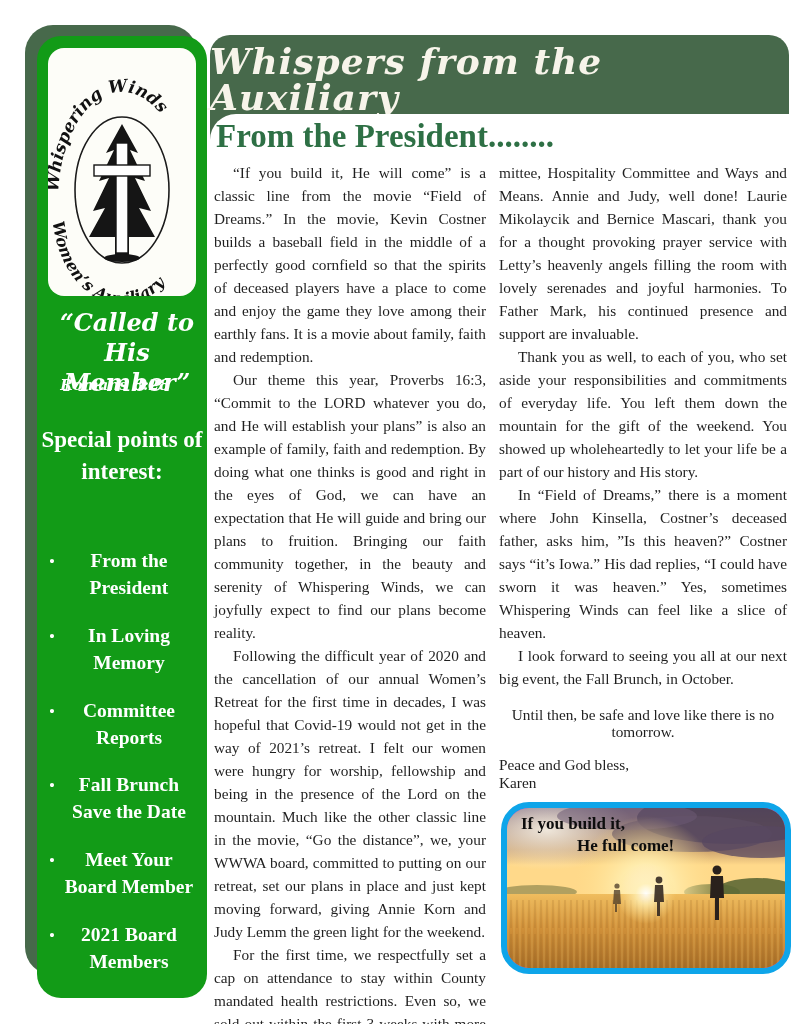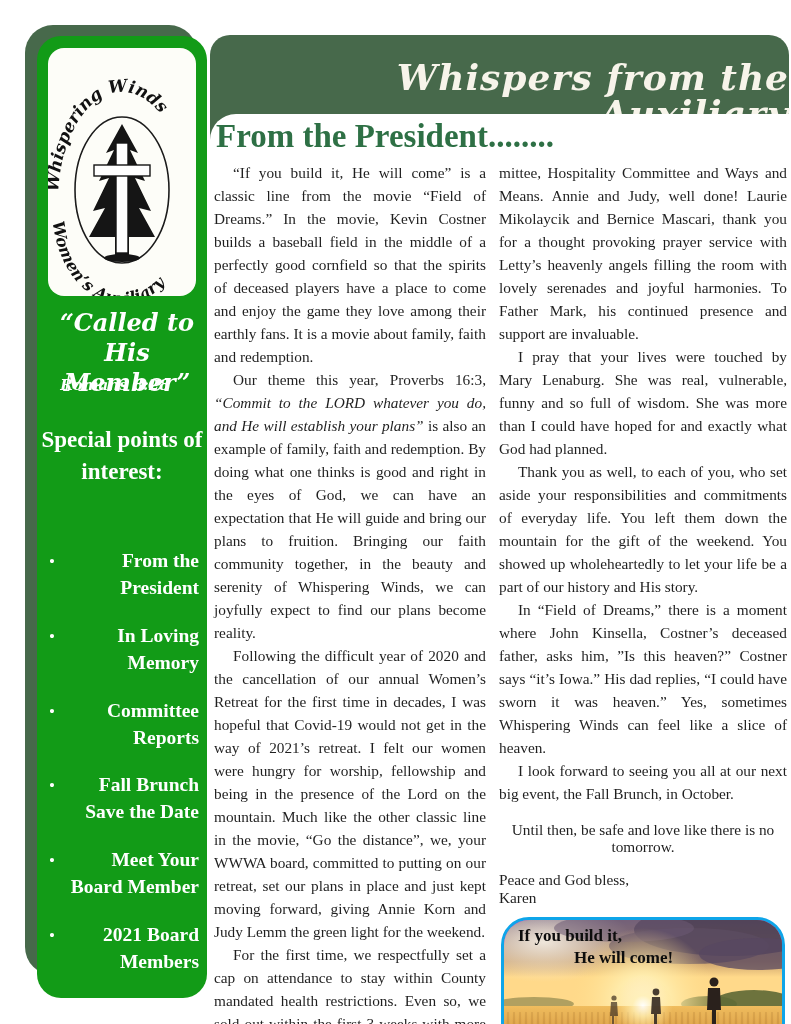--- a/index.html
+++ b/index.html
@@ -16,51 +16,51 @@
   .quote{position:absolute;left:0;top:272px;width:180px;text-align:center;
     font-family:"DejaVu Serif",serif;font-style:italic;font-weight:bold;
     font-size:24px;line-height:1.25;}
   .quote-ref{position:absolute;left:0;top:340px;width:156px;text-align:center;
     font-family:"DejaVu Serif",serif;font-style:italic;font-weight:bold;font-size:15px;}
   .special-heading{position:absolute;left:0;top:388px;width:170px;text-align:center;
     font-weight:bold;font-size:23px;line-height:1.4;font-family:"Liberation Serif",serif;}
   .si-list{position:absolute;left:0;top:512px;width:170px;margin:0;padding:0;list-style:none;}
   .si-item{display:flex;margin:0 8px 21px 12px;}
   .si-bullet{color:#fff;font-size:17px;line-height:27px;margin-right:4px;}
-  .si-text{flex:1;text-align:right;font-weight:bold;font-size:19.5px;line-height:1.38;
+  .si-text{flex:1;text-align:center;font-weight:bold;font-size:19.5px;line-height:1.38;
     font-family:"Liberation Serif",serif;}
 
   
   .band{position:absolute;left:210px;top:35px;width:579px;height:80px;
     background:#47694b;border-radius:20px 20px 0 0;color:#f7f4ea;}
-  .band-title{text-align:right;font-family:"DejaVu Serif",serif;font-style:italic;
-    font-weight:bold;font-size:36px;line-height:1;padding-top:24px;letter-spacing:1px;}
+  .band-title{text-align:left;font-family:"DejaVu Serif",serif;font-style:italic;
+    font-weight:bold;font-size:36px;line-height:1;padding-top:8px;letter-spacing:1px;}
   .band-row{display:flex;justify-content:space-between;padding:6px 16px 0 16px;
     font-size:11.5px;font-weight:bold;letter-spacing:3.5px;color:#e7ede2;
     font-family:"Liberation Serif",serif;}
   .band-notch{position:absolute;left:210px;top:114px;width:40px;height:40px;background:#47694b;}
 
   
   .content{position:absolute;left:210px;top:114px;width:579px;height:664px;
     background:#fff;border-top-left-radius:26px;}
   .page-title{color:#2e7045;font-size:33px;line-height:1.1;margin:4px 0 7px 6px;
     font-family:"Liberation Serif",serif;}
   .columns{display:flex;gap:13px;padding-left:4px;}
   .col1{width:272px;}
   .col2{width:288px;}
   .body-p{margin:0;font-size:15.3px;line-height:23px;text-align:justify;color:#1f1f1f;
     font-family:"Liberation Serif",serif;}
   .body-p.indent{text-indent:19px;}
-  .it{font-style:italic;margin-top:20px;}
+  .it{margin-top:20px;}
   .center-note{margin:16px 0 0 0;font-size:15.3px;line-height:17px;text-align:center;color:#1f1f1f;}
   .signoff{margin:16px 0 0 0;font-size:15.3px;line-height:18px;text-align:left;color:#1f1f1f;}
 
   
   .photo{position:relative;width:278px;height:160px;margin-top:10px;margin-left:2px;
-    border:3px solid #0ea5e9;border-radius:28px;overflow:hidden;background:#d946ef;}
+    border:6px solid #0ea5e9;border-radius:28px;overflow:hidden;background:#d946ef;}
   .photo svg{display:block;}
   .caption{position:absolute;left:14px;top:5px;font-weight:bold;font-size:17px;
     line-height:1.25;color:#0d0d0d;font-family:"Liberation Serif",serif;}
   .caption .l2{margin-left:56px;}
 </style>
 </head>
 <body>
 
 <div class="page">
 
@@ -141,21 +141,20 @@
       <div class="col1">
           <p class="body-p indent"><span>“If you build it, He will come” is a classic line from the movie “Field of Dreams.”  In the movie, Kevin Costner builds a baseball field in the middle of a perfectly good cornfield so that the spirits of deceased players have a place to come and enjoy the game they love among their earthly fans.  It is a movie about family, faith and redemption.</span></p>
           <p class="body-p indent"><span>Our theme this year, Proverbs 16:3, </span><span class="it">“Commit to the LORD whatever you do, and He will establish your plans”</span><span> is also an example of family, faith and redemption.  By doing what one thinks is good and right in the eyes of God, we can have an expectation that He will guide and bring our plans to fruition.  Bringing our faith community together, in the beauty and serenity of Whispering Winds, we can joyfully expect to find our plans become reality.</span></p>
           <p class="body-p indent"><span>Following the difficult year of 2020 and the cancellation of our annual Women’s Retreat for the first time in decades, I was hopeful that Covid-19 would not get in the way of 2021’s retreat.  I felt our women were hungry for worship, fellowship and being in the presence of the Lord on the mountain.  Much like the other classic line in the movie, “Go the distance”, we, your WWWA board, committed to putting on our retreat, set our plans in place and just kept moving forward, giving Annie Korn and Judy Lemm the green light for the weekend.</span></p>
           <p class="body-p indent"><span>For the first time, we respectfully set a cap on attendance to stay within County mandated health restrictions.  Even so, we sold out within the first 3 weeks with more than usual attending.  And just like the movie, you all answered the call and came to the mountain.  And what a weekend it was!</span></p>
           <p class="body-p indent"><span>I’m so very proud of all the WWWA women responsible for putting on an amazing weekend: Spirituality Com-</span></p>
         </div>
       <div class="col2">
         <div>
             <p class="body-p"><span>mittee, Hospitality Committee and Ways and Means.  Annie and Judy, well done!  Laurie Mikolaycik and Bernice Mascari, thank you for a thought provoking prayer service with Letty’s heavenly angels filling the room with lovely serenades and joyful harmonies.  To Father Mark, his continued presence and support are invaluable.</span></p>
-            <p class="body-p indent"><span>I pray that your lives were touched by Mary Lenaburg.  She was real, vulnerable, funny and so full of wisdom.  She was more than I could have hoped for and exactly what God had planned.</span></p>
             <p class="body-p indent"><span>Thank you as well, to each of you, who set aside your responsibilities and commitments of everyday life.  You left them down the mountain for the gift of the weekend.  You showed up wholeheartedly to let your life be a part of our history and His story.</span></p>
             <p class="body-p indent"><span>In “Field of Dreams,”  there is a moment where John Kinsella, Costner’s deceased father, asks him, ”Is this heaven?”  Costner says “it’s Iowa.”  His dad replies, “I could have sworn it was heaven.”  Yes, sometimes Whispering Winds can feel like a slice of heaven.</span></p>
             <p class="body-p indent"><span>I look forward to seeing you all at our next big event, the Fall Brunch, in October.</span></p>
           </div>
         <p class="center-note">Until then, be safe and love like there is no tomorrow.</p>
         <div class="signoff">
           <div>Peace and God bless,</div>
           <div>Karen</div>
         </div>
 
@@ -212,20 +211,20 @@
               <circle cx="152" cy="72" r="3.4"></circle>
               <path d="M148,77 L156,77 L157,94 L153,94 L153,108 L150,108 L150,94 L147,94 Z"></path>
             </g>
             <g fill="#4a3a28" opacity="0.75">
               <circle cx="110" cy="78" r="2.6"></circle>
               <path d="M107,82 L113,82 L114,96 L110,96 L110,104 L108,104 L108,96 L106,96 Z"></path>
             </g>
           </svg>
           <div class="caption">
             <div>If you build it,</div>
-            <div class="l2">He will come!</div>
+            <div class="l2">He full come!</div>
           </div>
         </div>
 
       </div>
     </div>
   </div>
 </div>
 
 </body></html>

